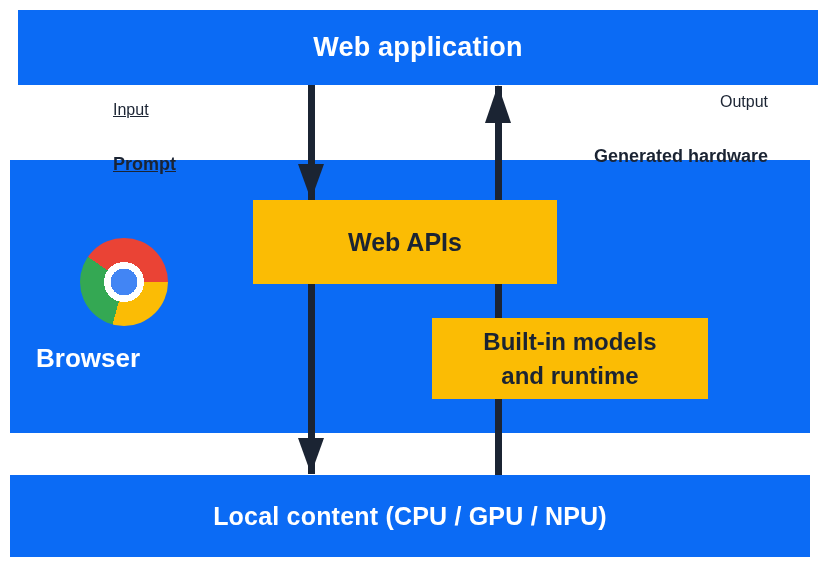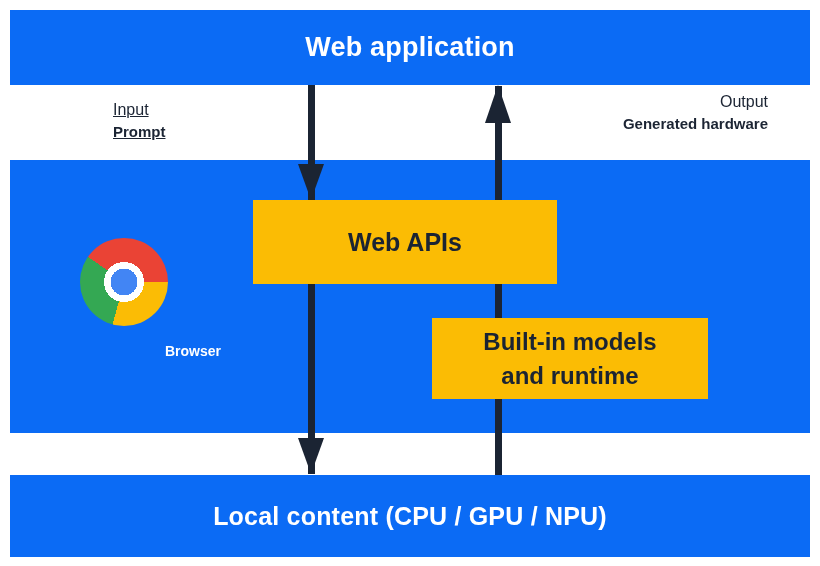--- a/index.html
+++ b/index.html
@@ -25,38 +25,38 @@
     height: 566px;
     background: var(--c-bg);
     overflow: hidden;
   }
   .bar {
     position: absolute;
     left: 10px;
     width: 800px;
     background: var(--c-blue);
   }
-  .bar-top    { top: 10px;  height: 75px;  z-index: 1; display: flex; align-items: center; justify-content: center; }
+  .bar-top    { top: 10px;  height: 75px;  z-index: 1; display: flex; align-items: center; justify-content: center; margin-left: 8px; }
   .bar-mid    { top: 160px; height: 273px; z-index: 1; }
   .bar-bottom { top: 475px; height: 82px;  z-index: 1; display: flex; align-items: center; justify-content: center; }
 
   .layer-title {
     color: var(--c-white);
     font-weight: bold;
     font-size: 27px;
     letter-spacing: 0.2px;
   }
   .bottom-title { font-size: 25px; }
 
   
   .io-group { position: absolute; z-index: 2; }
   .io-group-input  { left: 113px; top: 99px; text-align: left; text-decoration: underline; }
   .io-group-output { right: 52px; top: 91px; text-align: right; }
   .io-label    { font-size: 16px; color: var(--c-navy); line-height: 21px; }
-  .io-sublabel { font-size: 15px; color: var(--c-navy); font-weight: bold; line-height: 24px; }
+  .io-sublabel { font-size: 18px; color: var(--c-navy); font-weight: bold; line-height: 24px; margin-top: 32px; }
 
   
   .arrow-line {
     position: absolute;
     width: 7px;
     background: var(--c-navy);
     z-index: 2;
   }
   .arrow-line-down { left: 308px; top: 85px; height: 389px; }
   .arrow-line-up   { left: 495px; top: 86px; height: 389px; }
@@ -108,24 +108,24 @@
       conic-gradient(from -55deg,
         var(--c-chrome-red) 0deg 145deg,
         var(--c-chrome-yellow) 145deg 250deg,
         var(--c-chrome-green) 250deg 360deg);
   }
   .browser-label {
     position: absolute;
     left: 36px; top: 343px;
     width: 185px;
     z-index: 2;
-    text-align: right;
+    text-align: left;
     color: var(--c-white);
     font-weight: bold;
-    font-size: 14px;
+    font-size: 26px;
   }
 </style>
 </head>
 <body>
 
 <div class="canvas">
 
   <div class="bar bar-top">
     <span class="layer-title">Web application</span>
   </div>

